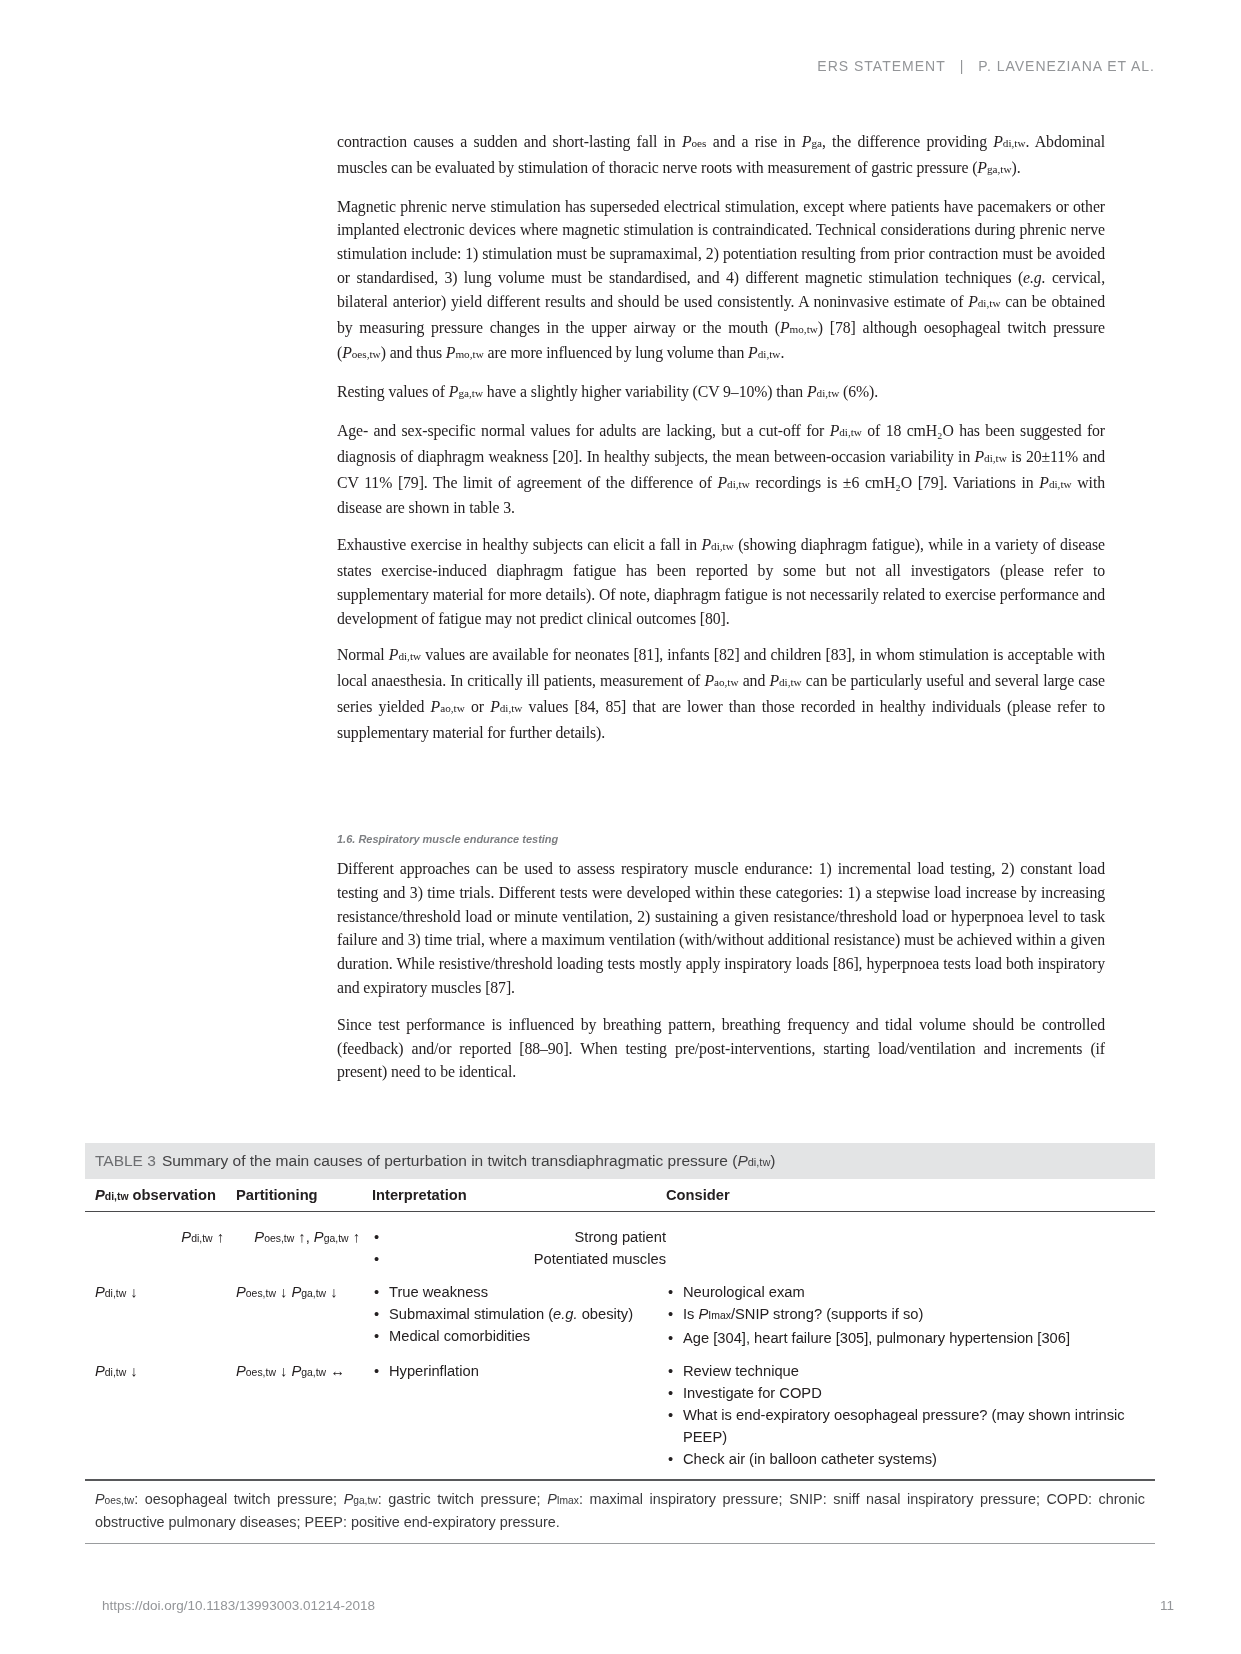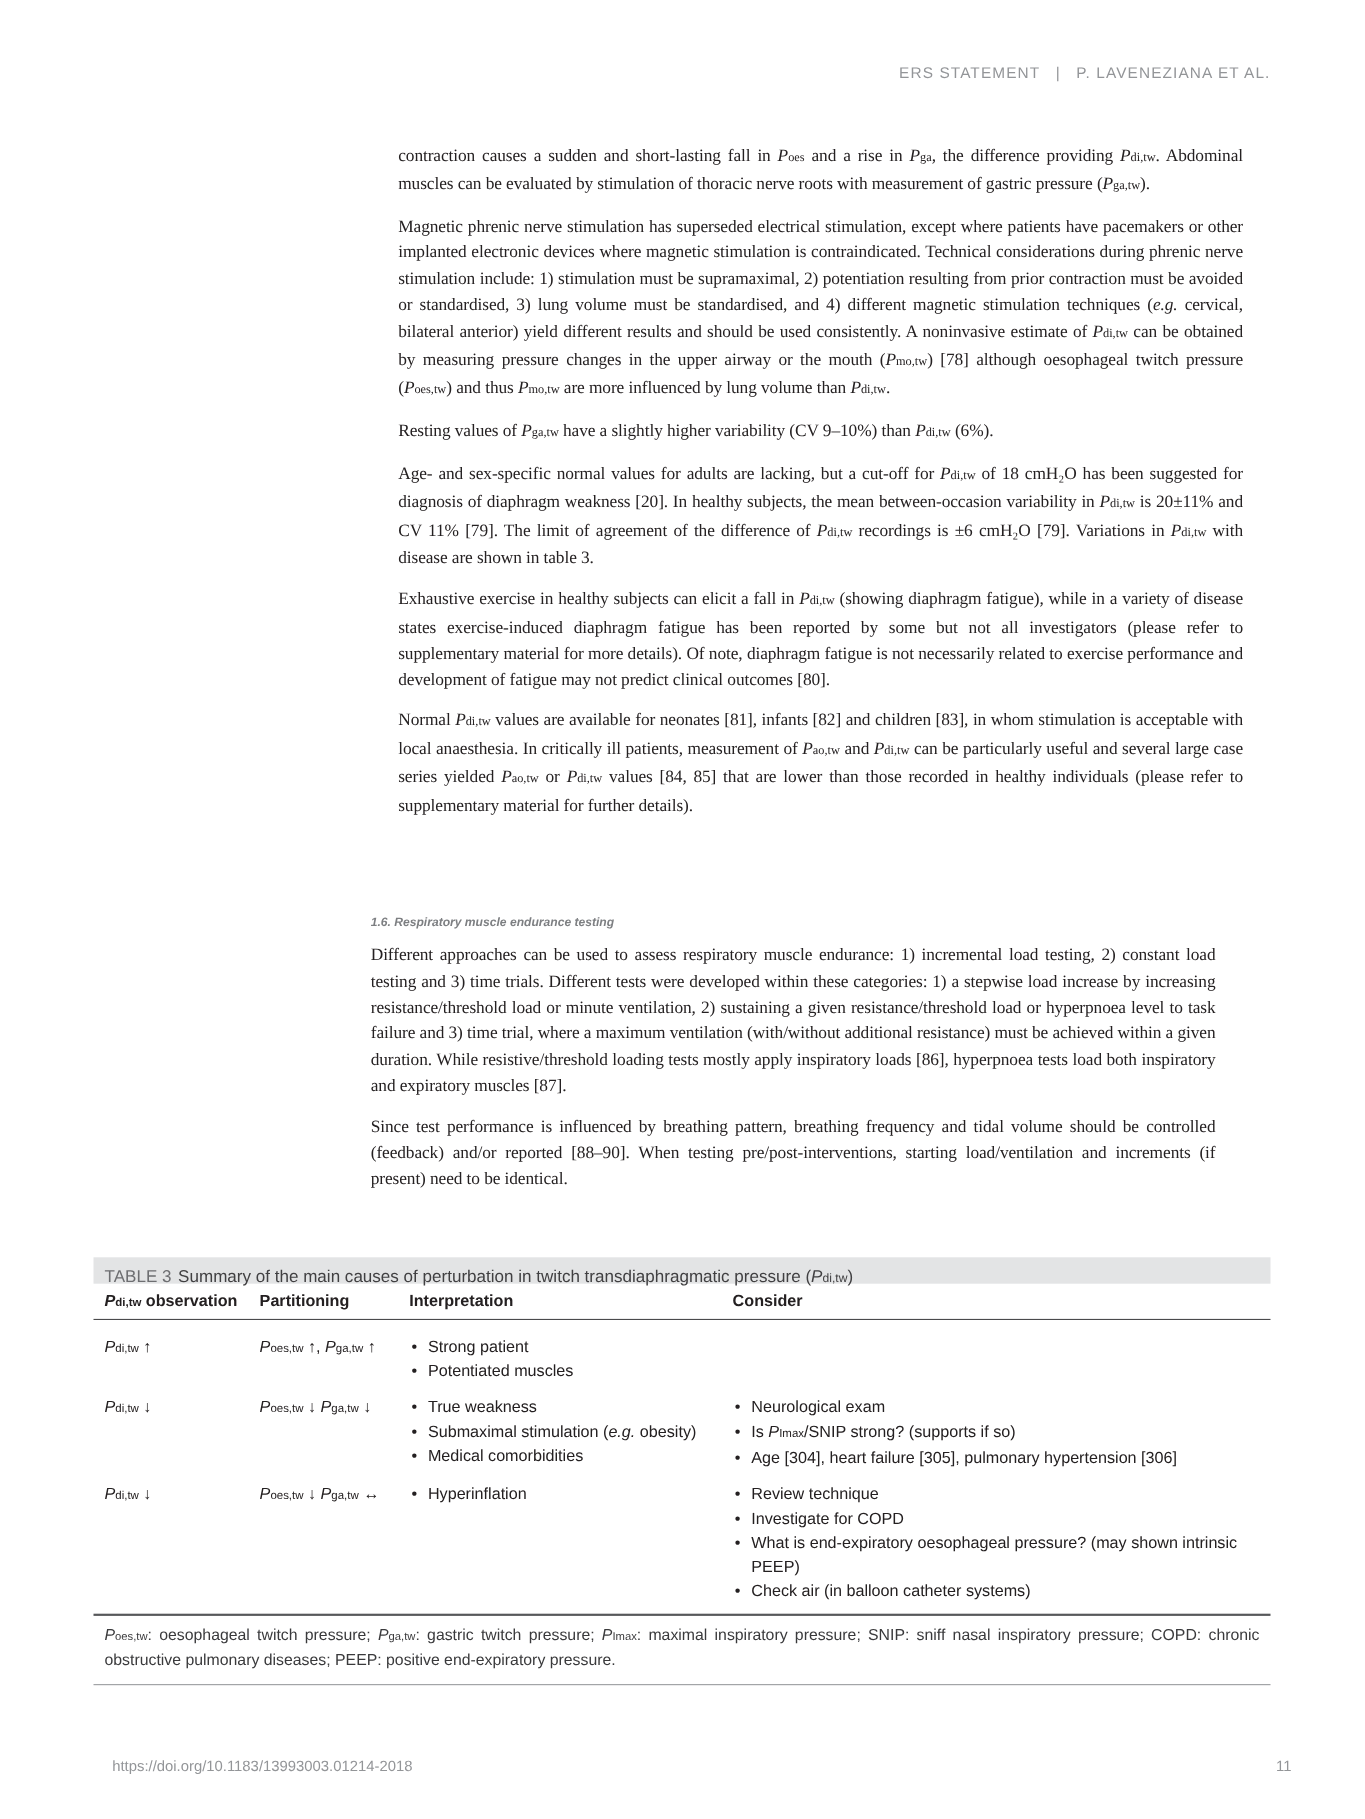--- a/index.html
+++ b/index.html
@@ -19,29 +19,29 @@
   .bodycol p{margin:0 0 13px 0;font-size:15.8px;line-height:23.8px;letter-spacing:-0.1px;
              text-align:justify;color:#252122;}
   .bodycol p:last-child{margin-bottom:0;}
   .sm{font-size:71%;letter-spacing:0;}
   .sect-head{margin:0 0 5px 0;font-family:"Liberation Sans","DejaVu Sans",sans-serif;
              font-size:11px;font-weight:bold;font-style:italic;color:#7d7f82;line-height:26px;}
 
   
   .tblwrap{position:absolute;left:85px;top:1143px;width:1070px;
            font-family:"Liberation Sans","DejaVu Sans",sans-serif;color:#242021;}
-  .tbl-titlebar{background:#e3e4e5;height:24px;line-height:36px;padding-left:10px;
+  .tbl-titlebar{background:#e3e4e5;height:36px;line-height:36px;padding-left:10px;
                 font-size:15.5px;white-space:nowrap;}
   .tbl-label{color:#6d6e71;}
   .tbl-caption{color:#414042;margin-left:6px;}
   .grid{display:grid;grid-template-columns:141px 136px 294px 1fr;}
   .tbl-head{margin-top:8px;padding:0 10px 8px 10px;font-weight:bold;font-size:14.7px;
             border-bottom:1px solid #4a4a4c;}
   .tbl-row{padding:0 10px;font-size:14.7px;line-height:22px;}
-  .tbl-row.r1{padding-top:14px;}
+  .tbl-row.r1{padding-top:14px;text-align:right;}
   .tbl-row.r2{padding-top:11px;}
   .tbl-row.r3{padding-top:11px;}
   .tblwrap ul{margin:0;padding:0;list-style:none;}
   .tblwrap li{position:relative;padding-left:17px;}
   .tblwrap li::before{content:"•";position:absolute;left:2px;top:0;}
   .cell{padding-right:12px;}
   .foot-rule{margin-top:9px;border-top:2px solid #57585a;}
   .tbl-footnote{padding:8px 10px 10px 10px;font-size:14.4px;line-height:21.5px;
                 text-align:justify;color:#3a3a3c;border-bottom:1px solid #9a9c9e;}
 
@@ -53,21 +53,21 @@
 </style>
 </head>
 <body>
 
 <div class="page">
 
   <div class="runhead">
     <span>ERS STATEMENT</span><span class="sep">|</span><span>P. LAVENEZIANA ET AL.</span>
   </div>
 
-  <div class="bodycol blockA" style="position:absolute;margin-left:25px;">
+  <div class="bodycol blockA" style="position:absolute;">
     <p>contraction causes a sudden and short-lasting fall in <i>P</i><span class="sm">oes</span> and a rise in <i>P</i><span class="sm">ga</span>, the difference providing <i>P</i><span class="sm">di,tw</span>. Abdominal muscles can be evaluated by stimulation of thoracic nerve roots with measurement of gastric pressure (<i>P</i><span class="sm">ga,tw</span>).</p>
     <p>Magnetic phrenic nerve stimulation has superseded electrical stimulation, except where patients have pacemakers or other implanted electronic devices where magnetic stimulation is contraindicated. Technical considerations during phrenic nerve stimulation include: 1)  stimulation must be supramaximal, 2) potentiation resulting from prior contraction must be avoided or standardised, 3) lung volume must be standardised, and 4) different magnetic stimulation techniques (<i>e.g.</i> cervical, bilateral anterior) yield different results and should be used consistently. A noninvasive estimate of <i>P</i><span class="sm">di,tw</span> can be obtained by measuring pressure changes in the upper airway or the mouth (<i>P</i><span class="sm">mo,tw</span>) [78] although oesophageal twitch pressure (<i>P</i><span class="sm">oes,tw</span>) and thus <i>P</i><span class="sm">mo,tw</span> are more influenced by lung volume than <i>P</i><span class="sm">di,tw</span>.</p>
     <p>Resting values of <i>P</i><span class="sm">ga,tw</span> have a slightly higher variability (CV 9–10%) than <i>P</i><span class="sm">di,tw</span> (6%).</p>
     <p>Age- and sex-specific normal values for adults are lacking, but a cut-off for <i>P</i><span class="sm">di,tw</span> of 18 cmH₂O has been suggested for diagnosis of diaphragm weakness [20]. In healthy subjects, the mean between-occasion variability in <i>P</i><span class="sm">di,tw</span> is 20±11% and CV 11% [79]. The limit of agreement of the difference of <i>P</i><span class="sm">di,tw</span> recordings is ±6 cmH₂O [79]. Variations in <i>P</i><span class="sm">di,tw</span> with disease are shown in table 3.</p>
     <p>Exhaustive exercise in healthy subjects can elicit a fall in <i>P</i><span class="sm">di,tw</span> (showing diaphragm fatigue), while in a variety of disease states exercise-induced diaphragm fatigue has been reported by some but not all investigators (please refer to supplementary material for more details). Of note, diaphragm fatigue is not necessarily related to exercise performance and development of fatigue may not predict clinical outcomes [80].</p>
     <p>Normal <i>P</i><span class="sm">di,tw</span> values are available for neonates [81], infants [82] and children [83], in whom stimulation is acceptable with local anaesthesia. In critically ill patients, measurement of <i>P</i><span class="sm">ao,tw</span> and <i>P</i><span class="sm">di,tw</span> can be particularly useful and several large case series yielded <i>P</i><span class="sm">ao,tw</span> or <i>P</i><span class="sm">di,tw</span> values [84, 85] that are lower than those recorded in healthy individuals (please refer to supplementary material for further details).</p>
   </div>
 
   <div class="bodycol blockB" style="position:absolute;">
     <h3 class="sect-head">1.6. Respiratory muscle endurance testing</h3>

